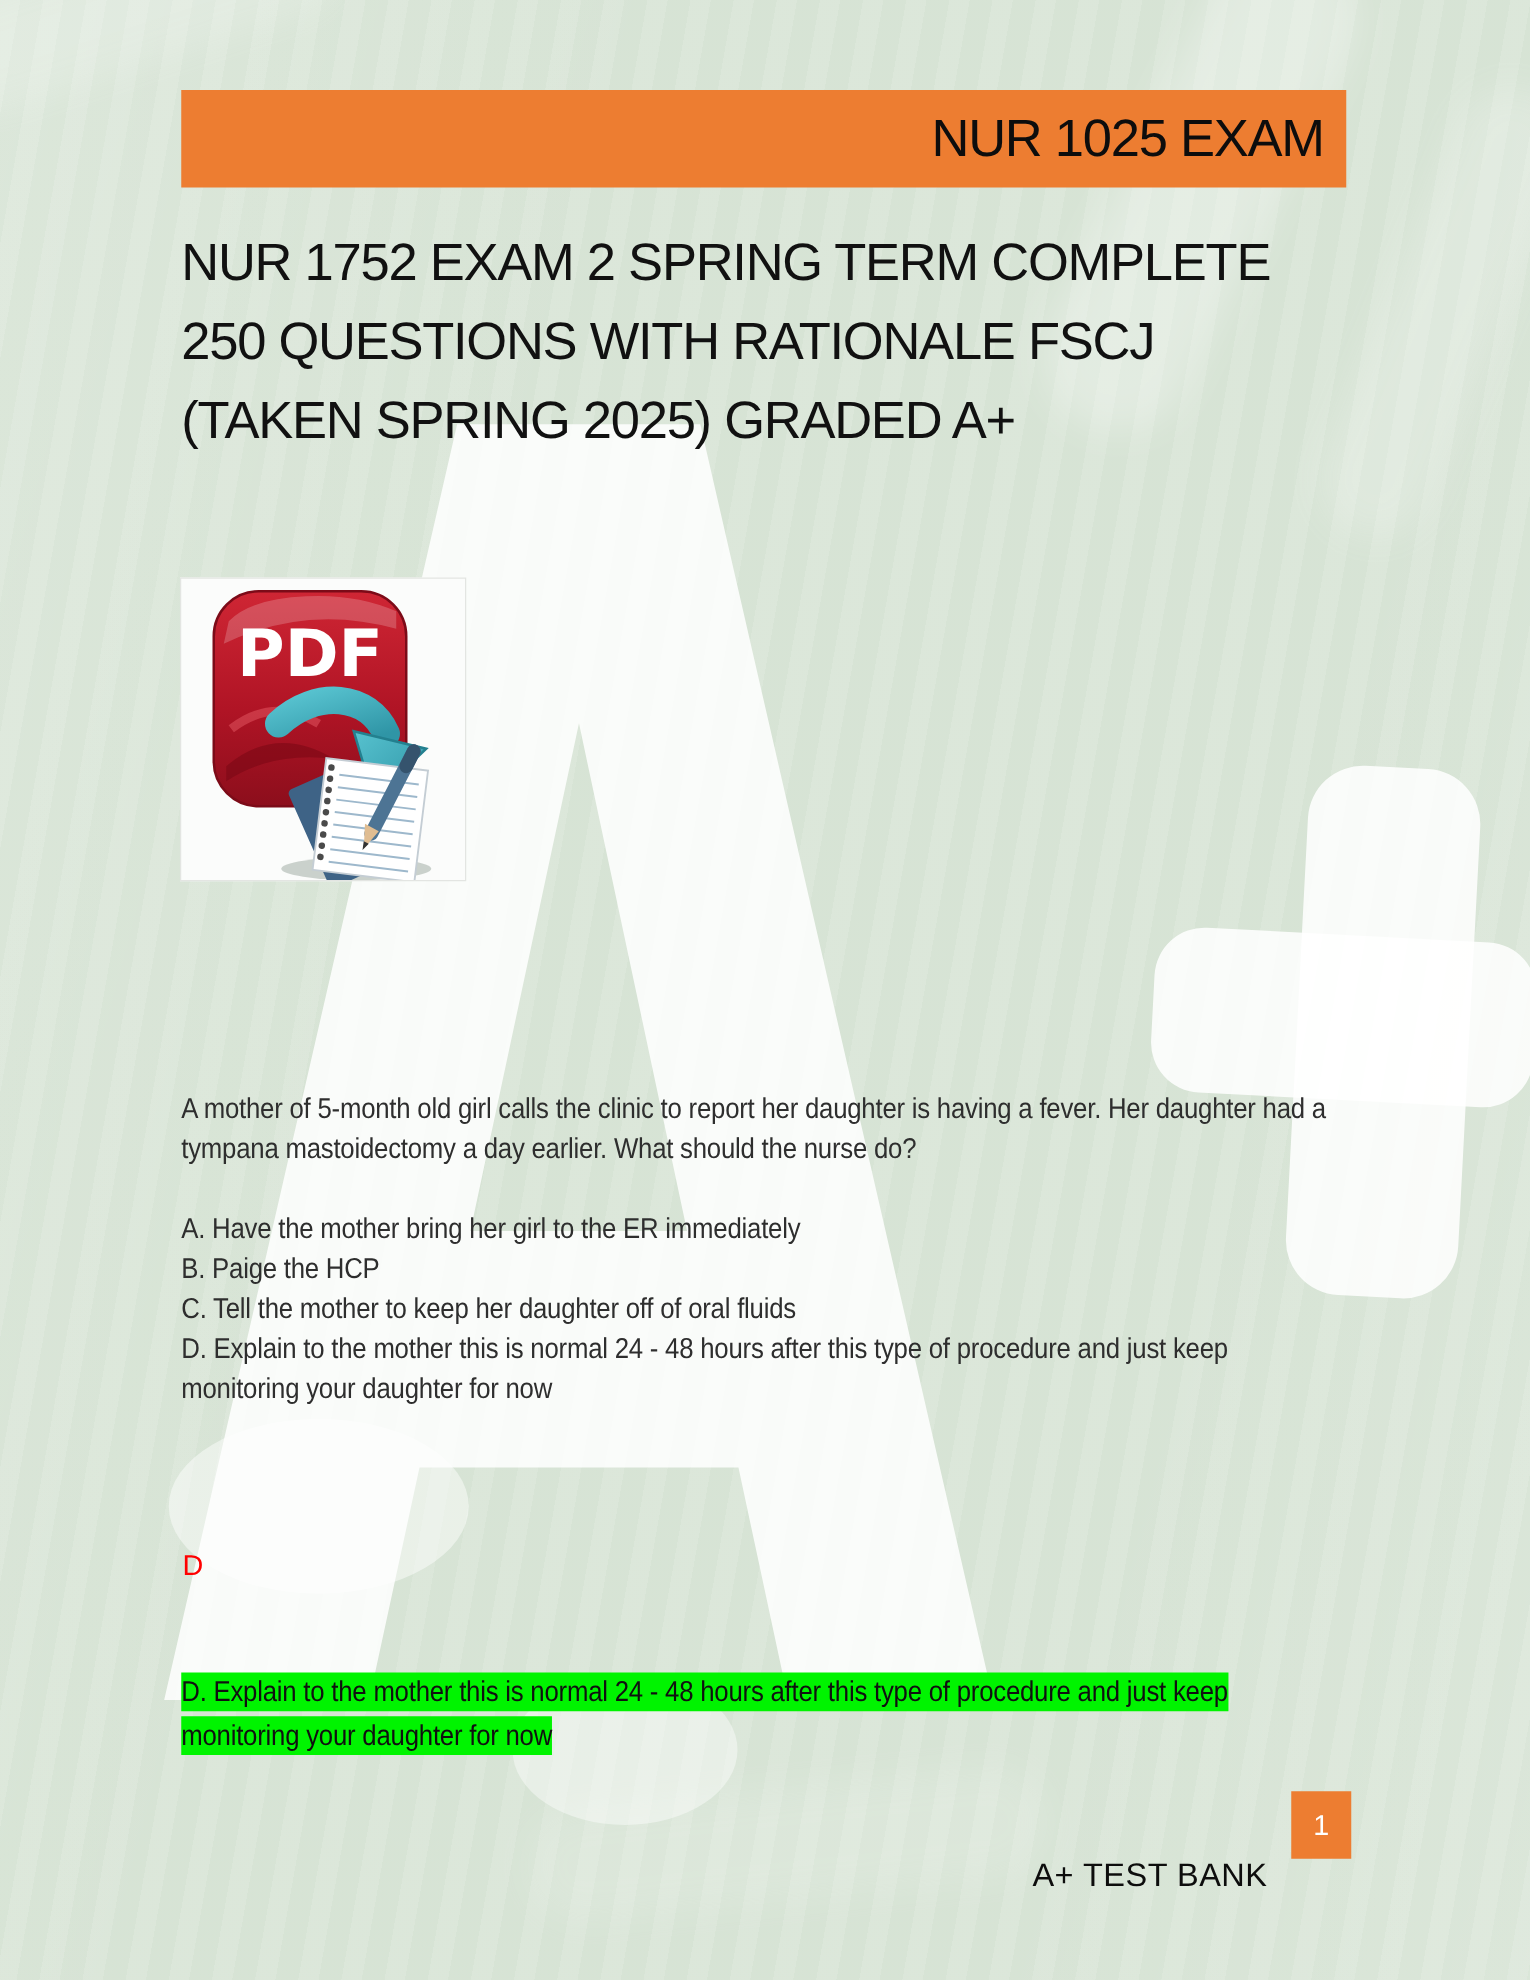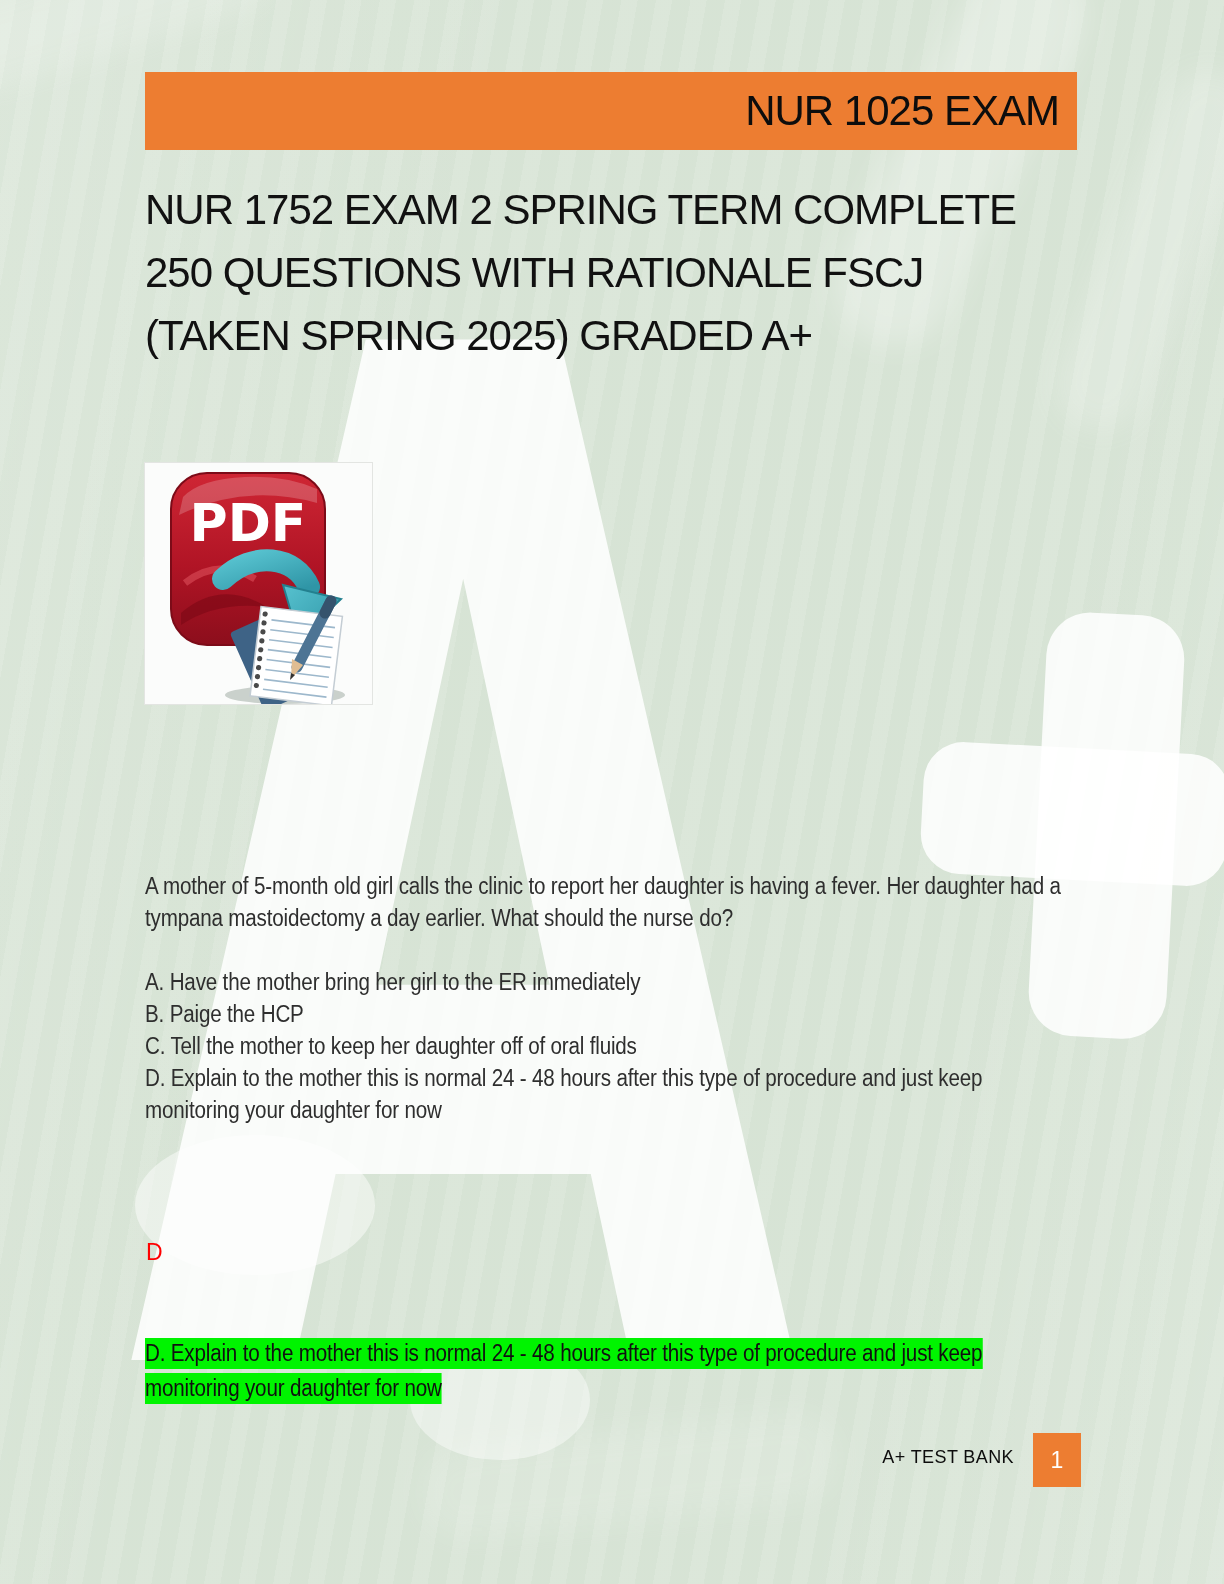--- a/index.html
+++ b/index.html
@@ -61,22 +61,22 @@
   .highlight-block{
     position:absolute; left:145px; top:1336px; width:1042px;
     transform:scaleX(0.896); transform-origin:left top;
     font-size:23px; line-height:35px; letter-spacing:-0.2px;
   }
   .highlight-block .hl{
     background:#00f400; color:#101010; padding:2px 0 3px 0;
   }
 
   .footer-brand{
-    position:absolute; left:0; top:1447px; width:1014px; text-align:right;
-    font-size:18px; color:#0d0d0d; letter-spacing:0.4px;
+    position:absolute; left:0; top:1485px; width:1014px; text-align:right;
+    font-size:26px; color:#0d0d0d; letter-spacing:0.4px;
   }
   .page-number-badge{
     position:absolute; left:1033px; top:1433px; width:48px; height:54px;
     display:flex; align-items:center; justify-content:center;
     color:#ffffff; font-size:23px;
   }
 </style>
 </head>
 <body>
 

